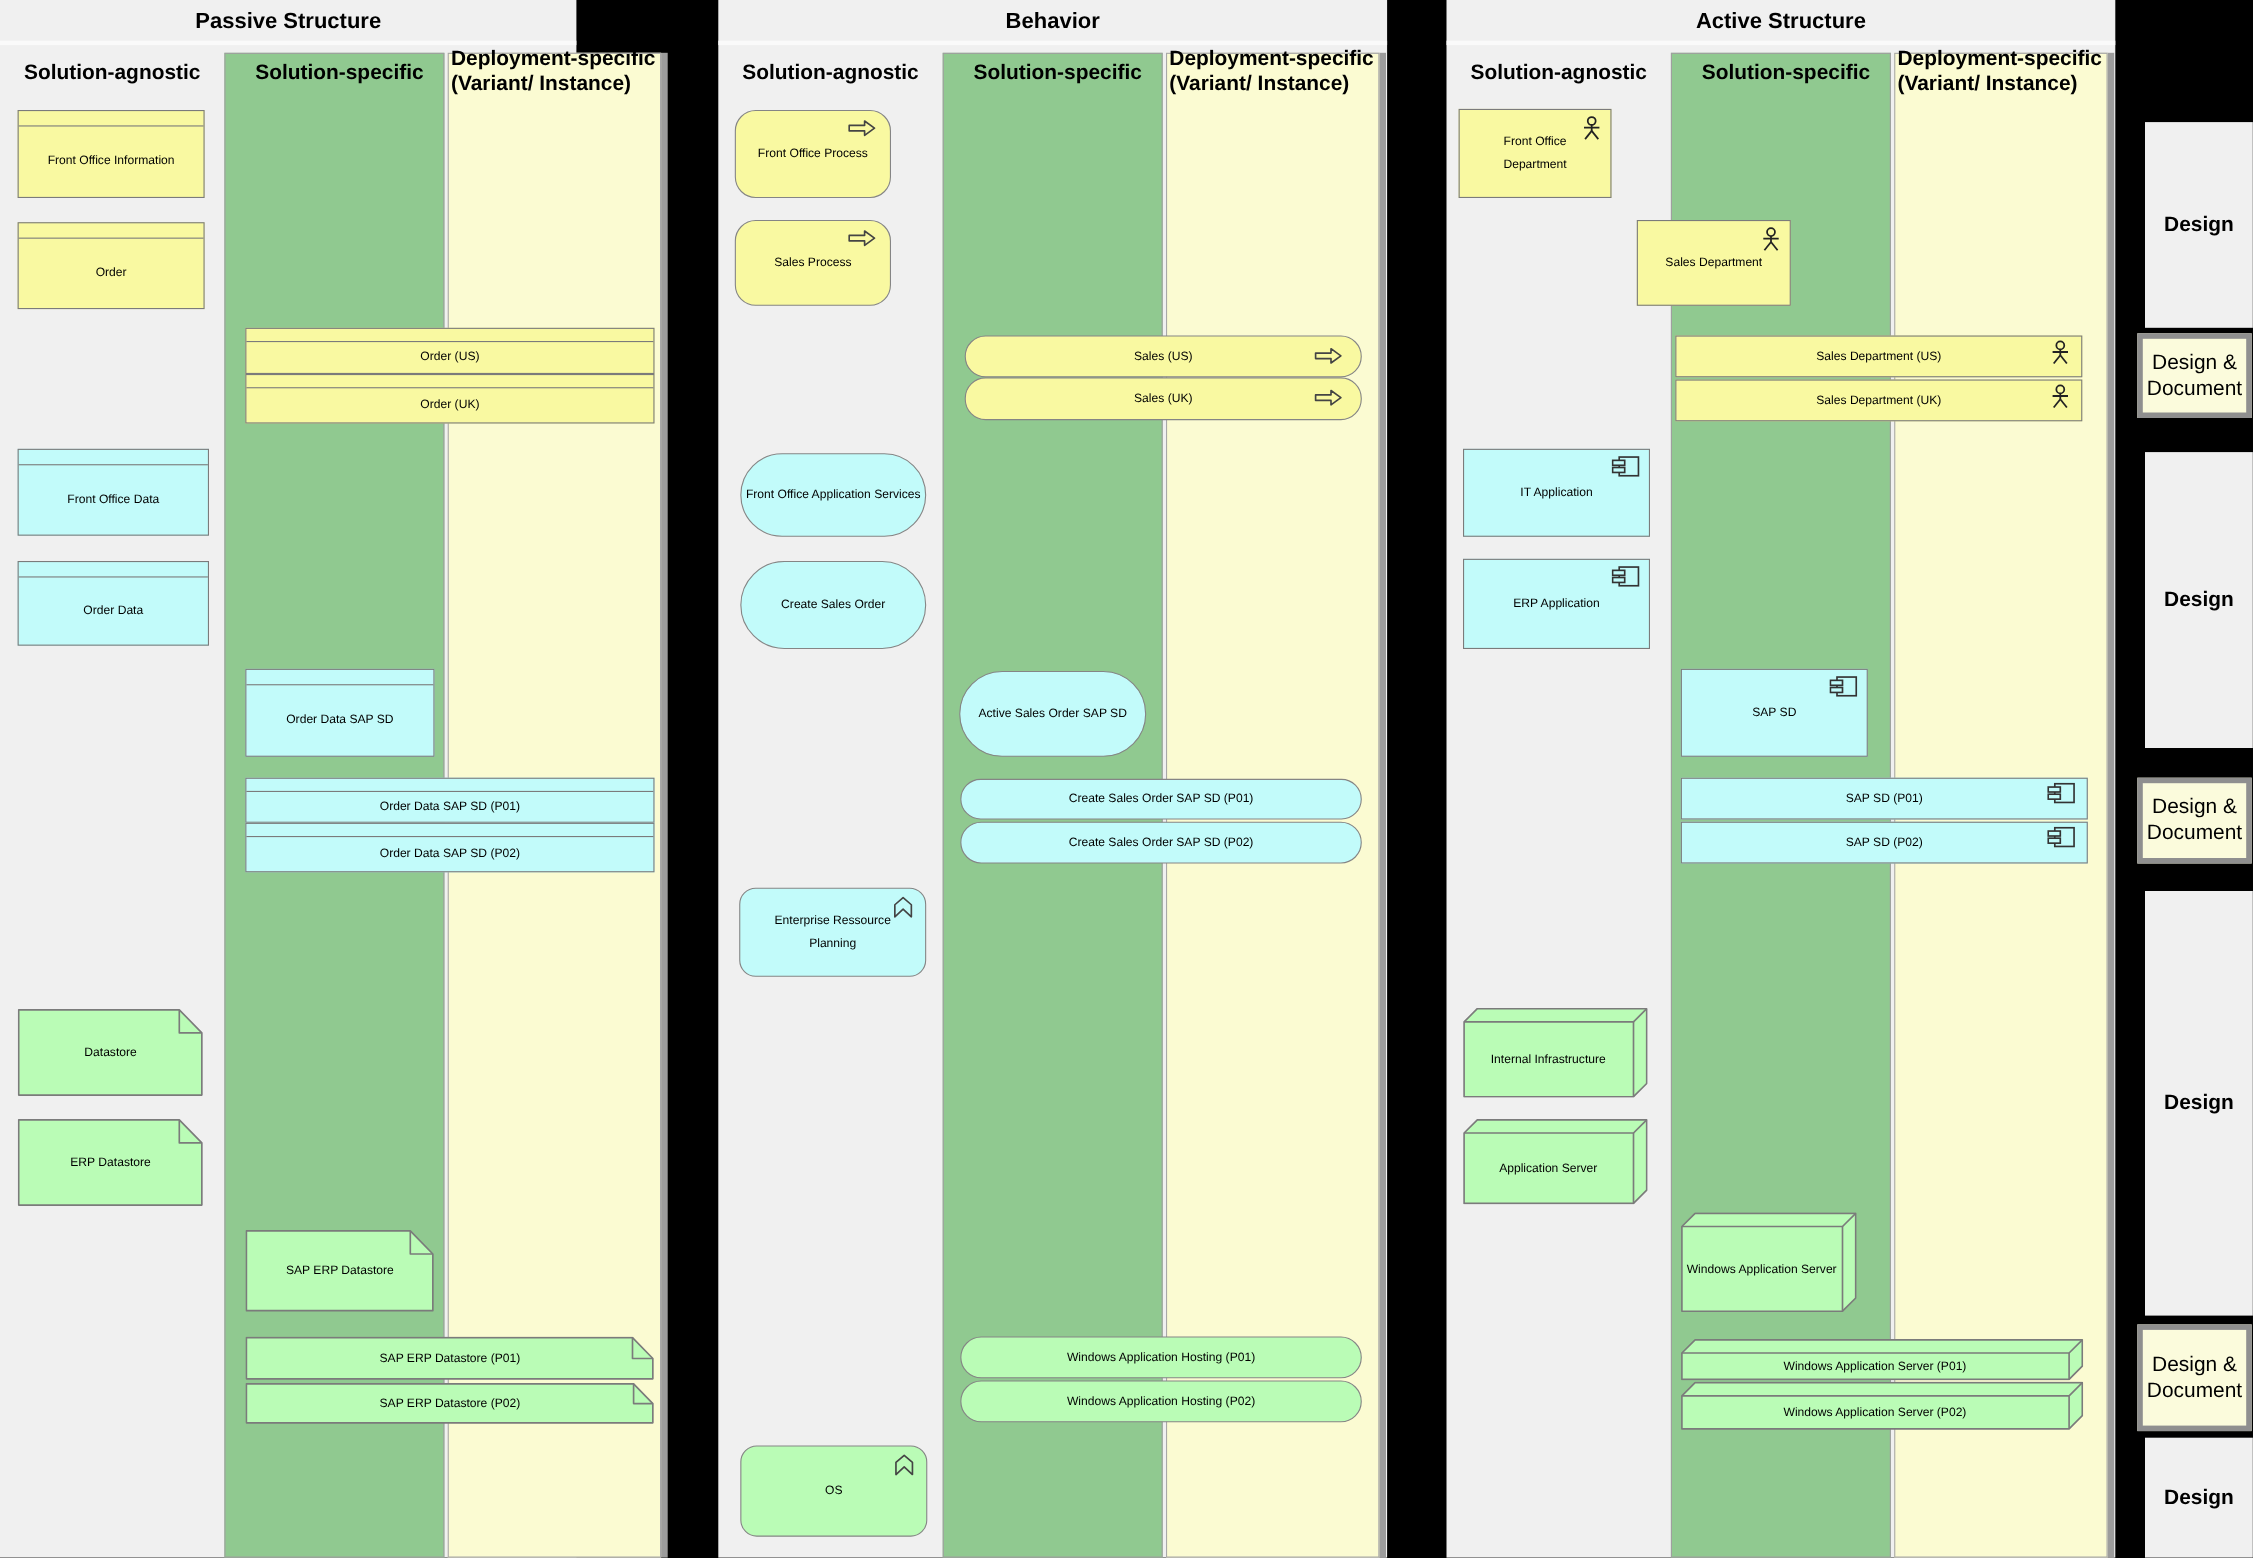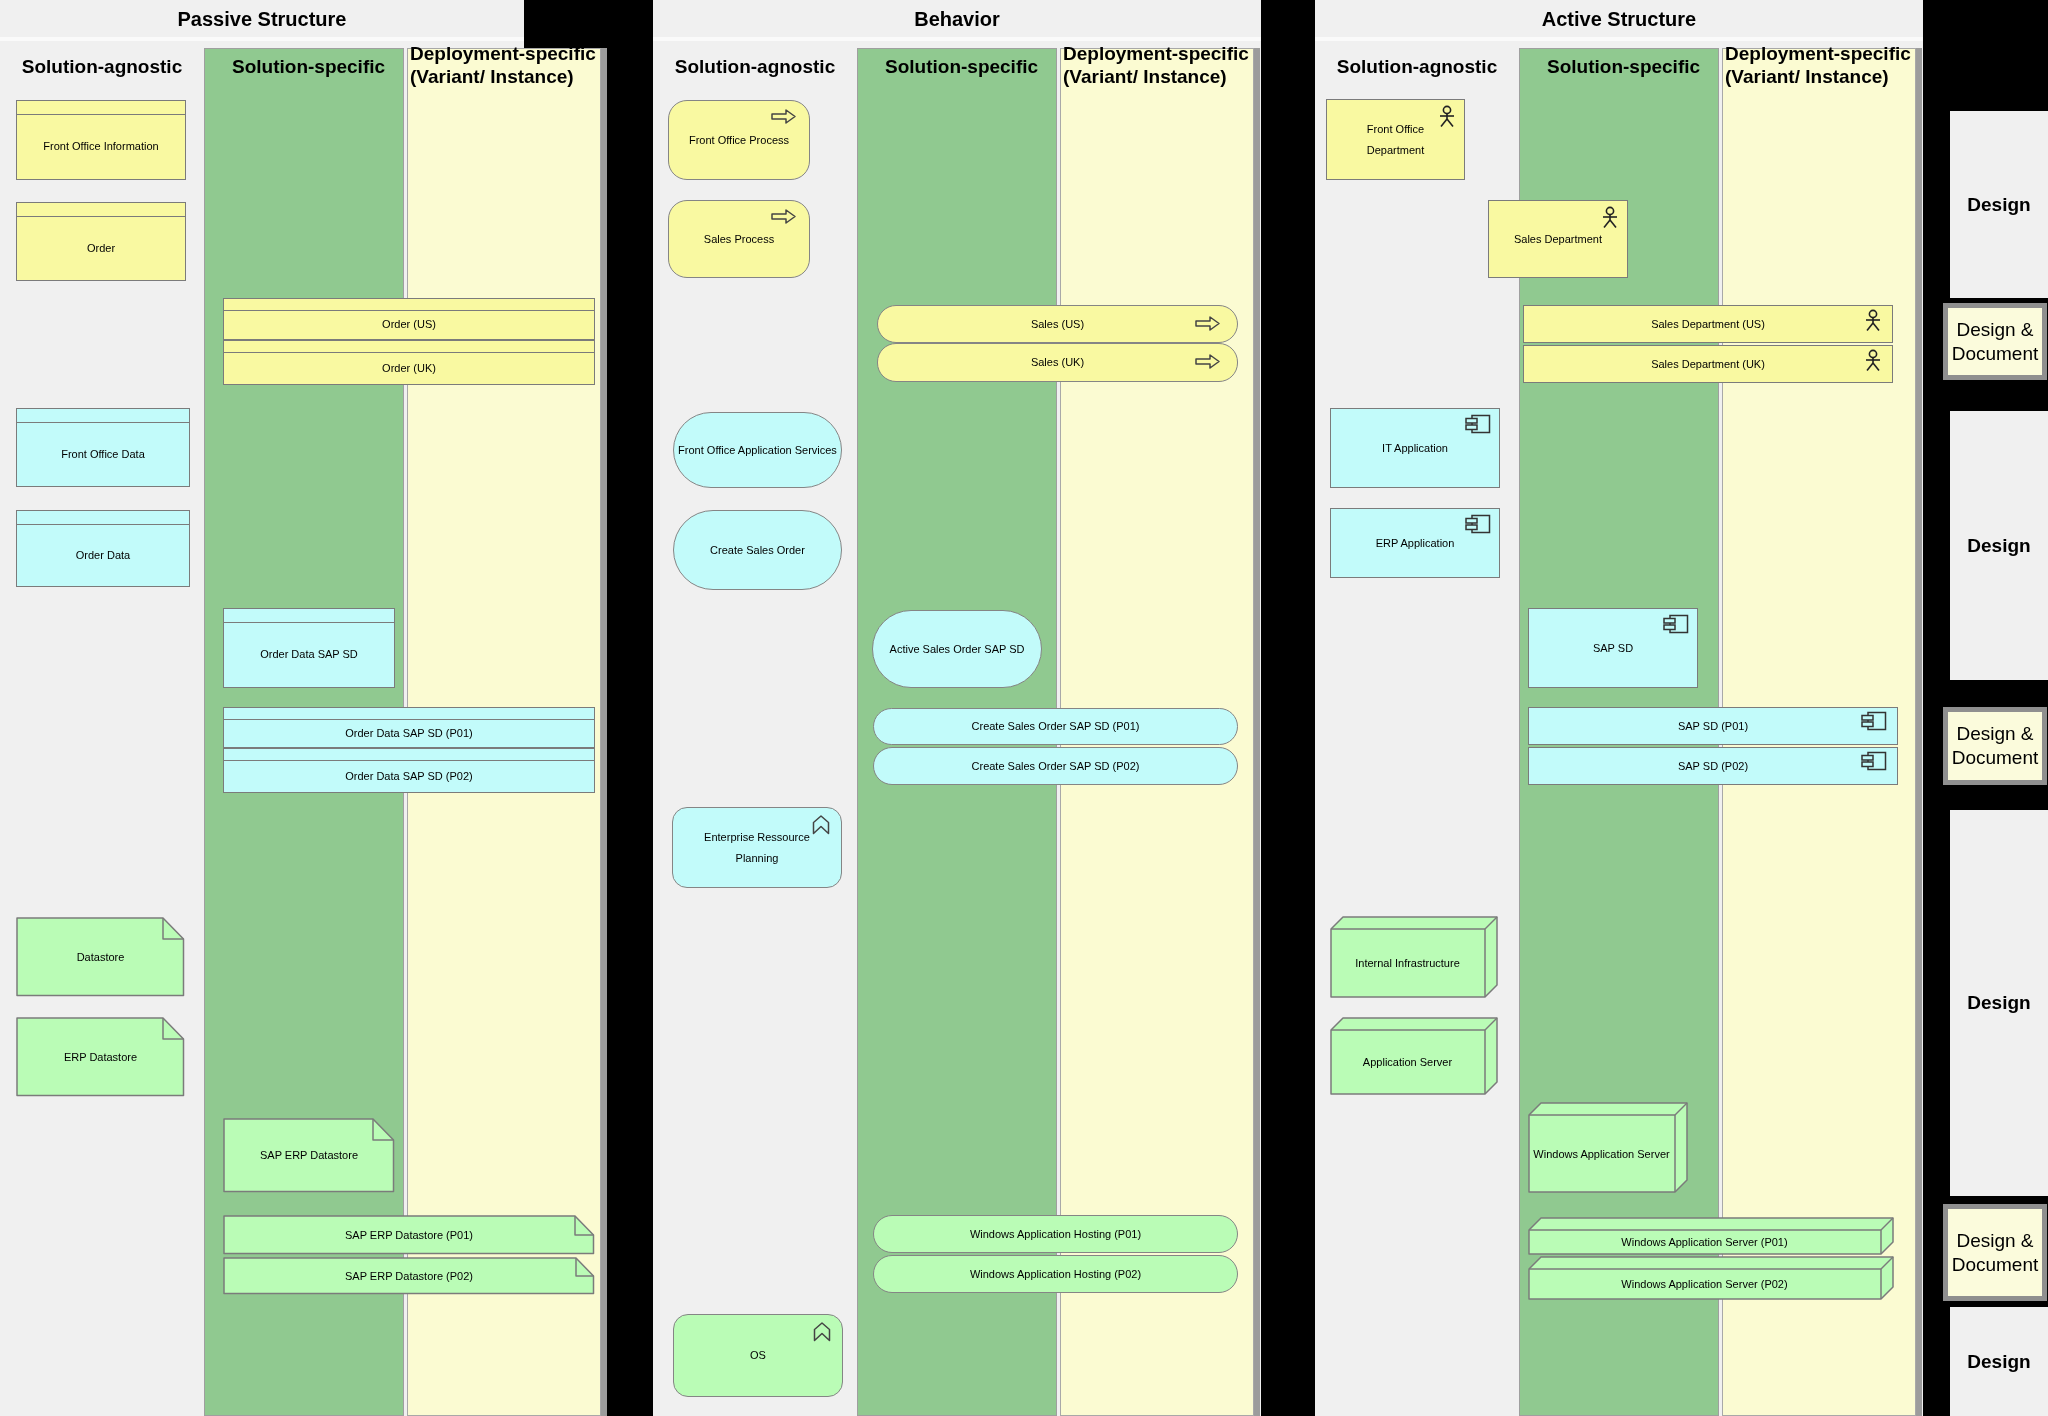--- a/index.html
+++ b/index.html
@@ -253,21 +253,21 @@
         </svg></span>
     </div>
   <div class="el plain c-cyan" style="left:15px;top:408px;width:170px;height:80px">
     <span class="lbl" style="width:150px">IT Application</span>
   <span class="icon"><svg width="26" height="20" viewBox="0 0 26 20">
           <rect x="7" y="1.5" width="17.5" height="17" style="fill:none;stroke:#333;stroke-width:1.5"></rect>
           <rect x="1" y="4.5" width="11" height="4.5" style="fill:var(--element_cyan);stroke:#333;stroke-width:1.5"></rect>
           <rect x="1" y="11" width="11" height="4.5" style="fill:var(--element_cyan);stroke:#333;stroke-width:1.5"></rect>
         </svg></span>
     </div>
-  <div class="el plain c-cyan" style="left:15px;top:508px;width:170px;height:70px">
+  <div class="el plain c-cyan" style="left:15px;top:508px;width:170px;height:82px">
     <span class="lbl" style="width:100px">ERP Application</span>
   <span class="icon"><svg width="26" height="20" viewBox="0 0 26 20">
           <rect x="7" y="1.5" width="17.5" height="17" style="fill:none;stroke:#333;stroke-width:1.5"></rect>
           <rect x="1" y="4.5" width="11" height="4.5" style="fill:var(--element_cyan);stroke:#333;stroke-width:1.5"></rect>
           <rect x="1" y="11" width="11" height="4.5" style="fill:var(--element_cyan);stroke:#333;stroke-width:1.5"></rect>
         </svg></span>
     </div>
   <div class="el plain c-cyan" style="left:213px;top:608px;width:170px;height:80px">
     <span class="lbl" style="width:150px">SAP SD</span>
   <span class="icon"><svg width="26" height="20" viewBox="0 0 26 20">

